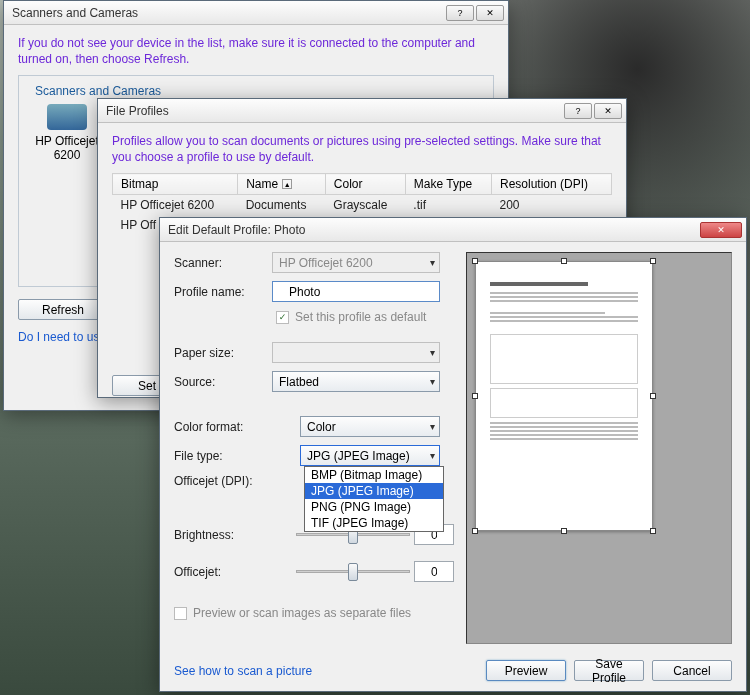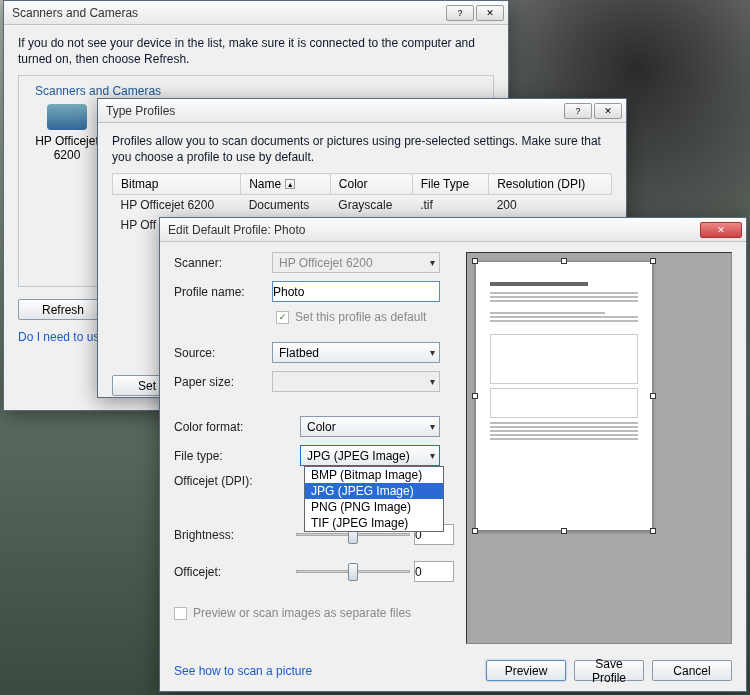--- a/index.html
+++ b/index.html
@@ -7,36 +7,36 @@
 .bgimg { position:absolute; inset:0; background:
   radial-gradient(circle at 85% 10%, #2a2a2a 0%, transparent 40%),
   linear-gradient(180deg,#b8c0b8 0%,#8a9a8e 20%,#5a6a5e 60%,#3a4a3e 100%); }
 .win { position:absolute; background:#f0f0f0; border:1px solid #5a6a7a; box-shadow:0 4px 20px rgba(0,0,0,.4); }
 .tbar { height:24px; background:linear-gradient(#fdfdfd,#e8e8e8); border-bottom:1px solid #c0c0c0; display:flex; align-items:center; padding:0 4px 0 8px; }
 .ttext { flex:1; color:#333; }
 .tbtns { display:flex; gap:2px; }
 .tbtn { width:28px; height:16px; border:1px solid #999; border-radius:2px; background:linear-gradient(#fafafa,#dedede); display:flex; align-items:center; justify-content:center; font-size:9px; }
 .tbtn.close { background:linear-gradient(#e88,#c44); color:#fff; border-color:#a33; width:42px; }
 .wbody { padding:10px 14px; }
-.desc { color:#0f172a; line-height:1.35; margin-bottom:8px; }
+.desc { color:#6d28d9; line-height:1.35; margin-bottom:8px; }
 .grp { border:1px solid #c0cad4; padding:8px; }
 .grp-title { color:#1a5a9a; margin:-16px 0 6px 4px; background:#f0f0f0; display:inline-block; padding:0 4px; }
 .devitem { display:flex; flex-direction:column; align-items:center; width:80px; gap:4px; }
 .devicon { width:40px; height:26px; background:linear-gradient(#7ab,#369); border-radius:4px; }
 .btn { display:inline-flex; align-items:center; justify-content:center; min-width:70px; height:21px; padding:0 12px; border:1px solid #8a9aaa; border-radius:2px; background:linear-gradient(#fdfdfd,#e4e8ec); cursor:default; }
 .btn.primary { border-color:#5a8ac0; box-shadow:0 0 2px #7ac; }
 .link { color:#1a5ad0; text-decoration:none; cursor:default; }
 .tbl { width:100%; border-collapse:collapse; }
 .tbl th { text-align:left; font-weight:400; background:linear-gradient(#fafafa,#eee); border:1px solid #d0d0d0; padding:3px 8px; }
 .tbl td { padding:3px 8px; color:#222; }
 .th-inner { display:flex; align-items:center; gap:4px; }
 .sort { width:10px; height:10px; border:1px solid #999; font-size:7px; display:flex; align-items:center; justify-content:center; }
 .frow { display:flex; align-items:center; margin-bottom:8px; gap:4px; }
 .flbl { width:94px; color:#222; }
-.inp { height:21px; border:1px solid #a0a8b0; padding:0 0; background:#fff; }
+.inp { height:21px; border:1px solid #a0a8b0; padding:0 16px; background:#fff; }
 .sel { height:21px; border:1px solid #8a9aaa; background:linear-gradient(#fdfdfd,#e8ecf0); padding:0 18px 0 6px; position:relative; display:flex; align-items:center; }
 .sel::after { content:"▾"; position:absolute; right:4px; font-size:10px; color:#333; }
 .sel.disabled { color:#888; border-color:#c0c0c0; background:#eee; }
 .chk { width:13px; height:13px; border:1px solid #8a9aaa; background:#fff; display:inline-flex; align-items:center; justify-content:center; font-size:9px; color:#2a6a2a; }
 .dropdown { position:absolute; background:#fff; border:1px solid #666; z-index:10; }
 .dropdown .opt { padding:1px 6px; }
 .dropdown .opt.sel-opt { background:#2a6ad8; color:#fff; }
 .slider { position:relative; height:20px; display:flex; align-items:center; }
 .track { flex:1; height:3px; background:#d0d0d0; border:1px solid #aaa; }
 .thumb { width:10px; height:18px; background:linear-gradient(#fafafa,#d0d8e0); border:1px solid #7a8a9a; border-radius:2px; position:absolute; left:50%; transform:translateX(-50%); }
@@ -72,40 +72,40 @@
       <button class="btn" style="width:90px;">Refresh</button>
     </div>
     <div style="margin-top:10px;">
       <a class="link">Do I need to use</a>
     </div>
   </div>
 </div>
 
 <div class="win" style="left:97px; top:98px; width:530px; height:300px;">
   <div class="tbar">
-    <span class="ttext">Type Profiles</span>
+    <span class="ttext">File Profiles</span>
     <div class="tbtns">
       <div class="tbtn">?</div>
       <div class="tbtn">✕</div>
     </div>
   </div>
   <div class="wbody">
     <p class="desc">Profiles allow you to scan documents or pictures using pre-selected settings. Make sure that you choose a profile to use by default.</p>
     <table class="tbl">
       <tbody>
           <tr>
         <th><span>Bitmap</span></th>
         <th>
               <div class="th-inner">
                 <span>Name</span>
                 <span class="sort">▲</span>
               </div>
             </th>
         <th><span>Color</span></th>
-        <th><span>File Type</span></th>
+        <th><span>Make Type</span></th>
         <th><span>Resolution (DPI)</span></th>
       </tr>
       <tr>
         <td>HP Officejet 6200</td>
         <td>Documents</td>
         <td>Grayscale</td>
         <td>.tif</td>
         <td>200</td>
       </tr>
       <tr>
@@ -143,28 +143,28 @@
         <div class="frow">
           <span class="flbl">Profile name:</span>
           <input class="inp" style="width: 168px; border-color: rgb(90, 138, 200);" value="Photo">
         </div>
         <div class="frow" style="margin-left:102px; gap:6px; color:#888;">
           <span class="chk" style="border-color:#bbb;">✓</span>
           <span>Set this profile as default</span>
         </div>
         <div style="height:10px;"></div>
         <div class="frow">
+          <span class="flbl">Paper size:</span>
+          <div class="sel disabled" style="width:168px;"></div>
+        </div>
+        <div class="frow">
           <span class="flbl">Source:</span>
           <div class="sel" style="width:168px;">
               <span>Flatbed</span>
             </div>
-        </div>
-        <div class="frow">
-          <span class="flbl">Paper size:</span>
-          <div class="sel disabled" style="width:168px;"></div>
         </div>
         <div style="height:16px;"></div>
         <div class="frow">
           <span class="flbl">Color format:</span>
           <div class="sel" style="width:140px; margin-left:28px;">
               <span>Color</span>
             </div>
         </div>
         <div class="frow" style="position:relative;">
           <span class="flbl">File type:</span>

